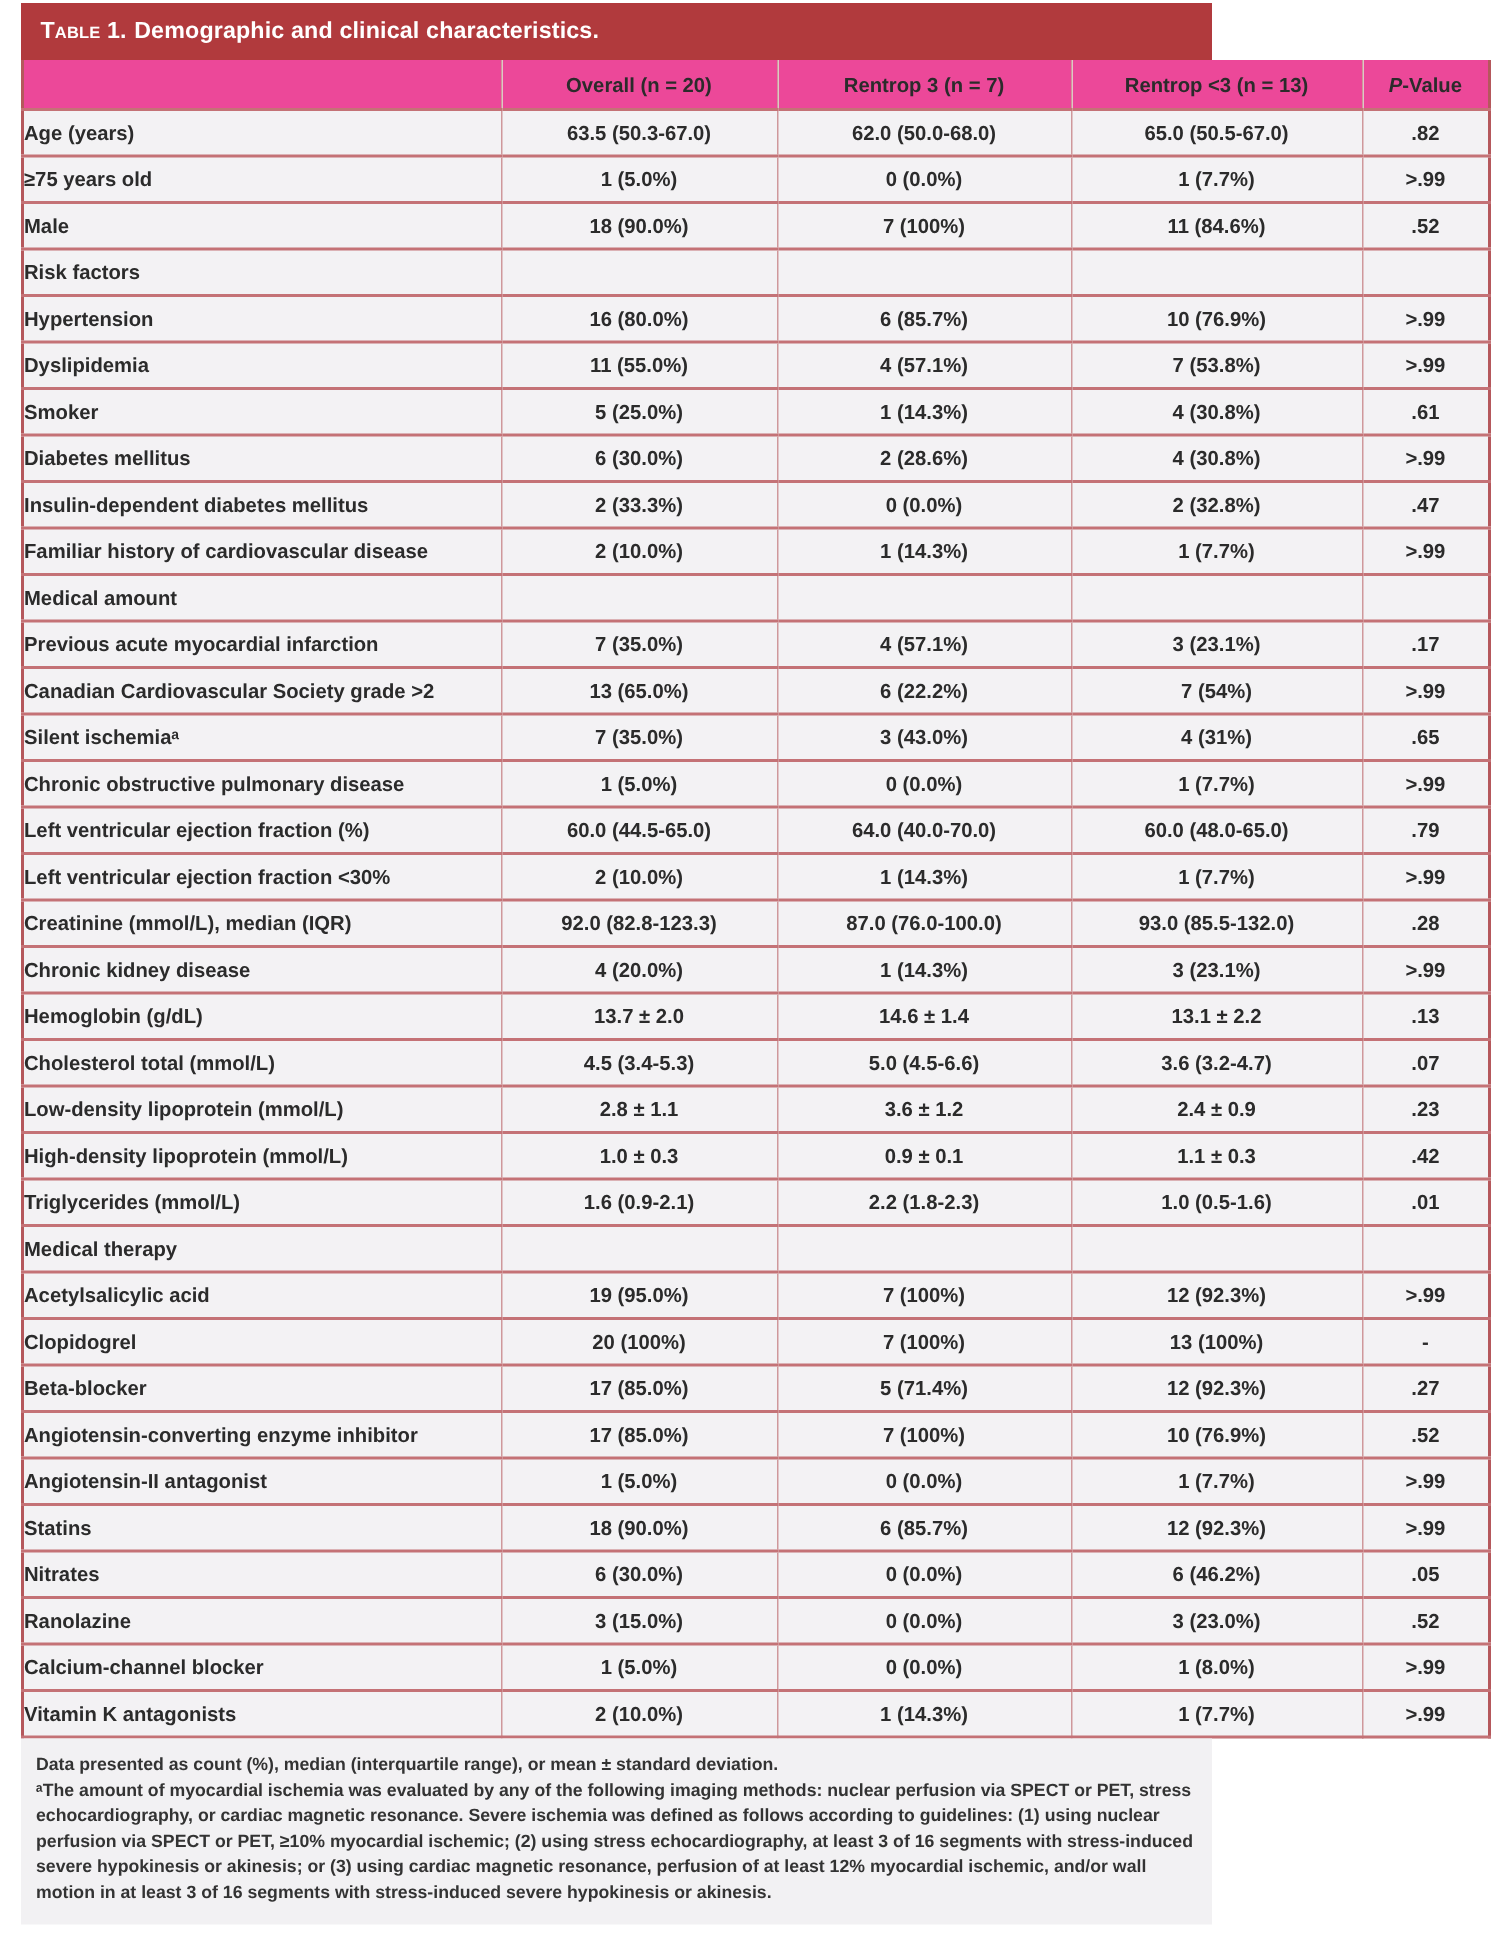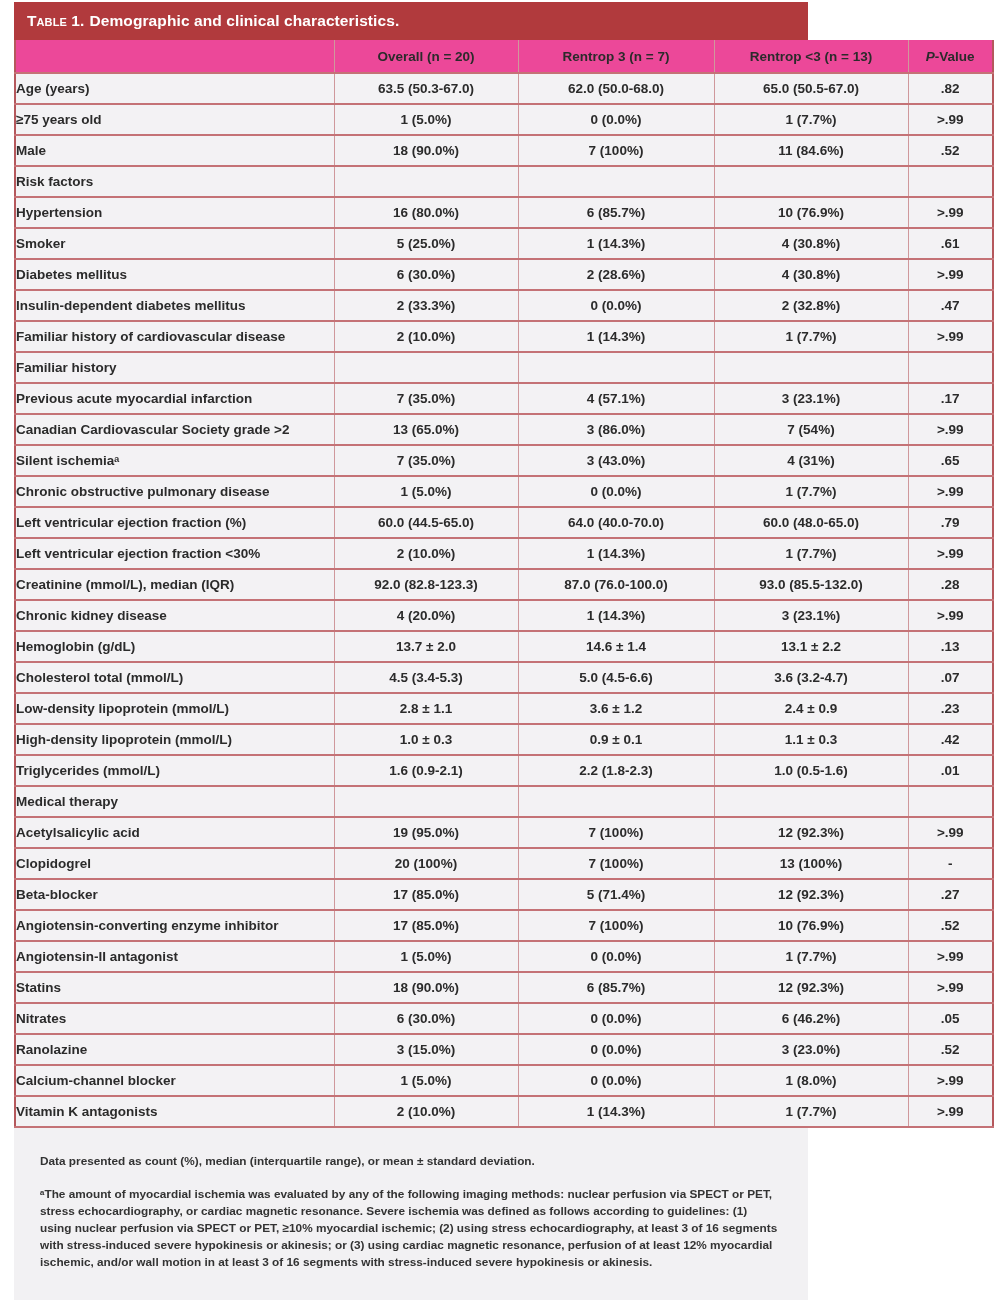--- a/index.html
+++ b/index.html
@@ -70,21 +70,21 @@
   td.ind2 { padding-left: 45px; }
   .it { font-style: italic; }
   .footnotes {
     background: #f2f1f3;
     padding: 9px 12px 12px 10px;
     font-size: 11.8px;
     font-weight: 700;
     color: #333333;
     line-height: 1.45;
   }
-  .footnotes p { margin: 16px; }
+  .footnotes p { margin: 0; }
 </style>
 </head>
 <body>
 
 <div class="figure">
 
   <div class="title-bar">
     <span class="title-label">Table 1.</span><span>Demographic and clinical characteristics.</span>
   </div>
 
@@ -135,20 +135,27 @@
           <td></td>
         </tr>
         <tr>
           <td class="label ind1">Hypertension</td>
           <td>16 (80.0%)</td>
           <td>6 (85.7%)</td>
           <td>10 (76.9%)</td>
           <td>&gt;.99</td>
         </tr>
         <tr>
+          <td class="label ind1">Dyslipidemia</td>
+          <td>11 (55.0%)</td>
+          <td>4 (57.1%)</td>
+          <td>7 (53.8%)</td>
+          <td>&gt;.99</td>
+        </tr>
+        <tr>
           <td class="label ind1">Smoker</td>
           <td>5 (25.0%)</td>
           <td>1 (14.3%)</td>
           <td>4 (30.8%)</td>
           <td>.61</td>
         </tr>
         <tr>
           <td class="label ind1">Diabetes mellitus</td>
           <td>6 (30.0%)</td>
           <td>2 (28.6%)</td>
@@ -163,37 +170,37 @@
           <td>.47</td>
         </tr>
         <tr>
           <td class="label ind1">Familiar history of cardiovascular disease</td>
           <td>2 (10.0%)</td>
           <td>1 (14.3%)</td>
           <td>1 (7.7%)</td>
           <td>&gt;.99</td>
         </tr>
         <tr>
-          <td class="label ind0">Familiar history</td>
+          <td class="label ind0">Medical amount</td>
           <td></td>
           <td></td>
           <td></td>
           <td></td>
         </tr>
         <tr>
           <td class="label ind1">Previous acute myocardial infarction</td>
           <td>7 (35.0%)</td>
           <td>4 (57.1%)</td>
           <td>3 (23.1%)</td>
           <td>.17</td>
         </tr>
         <tr>
           <td class="label ind1">Canadian Cardiovascular Society grade &gt;2</td>
           <td>13 (65.0%)</td>
-          <td>3 (86.0%)</td>
+          <td>6 (22.2%)</td>
           <td>7 (54%)</td>
           <td>&gt;.99</td>
         </tr>
         <tr>
           <td class="label ind1">Silent ischemiaᵃ</td>
           <td>7 (35.0%)</td>
           <td>3 (43.0%)</td>
           <td>4 (31%)</td>
           <td>.65</td>
         </tr>

